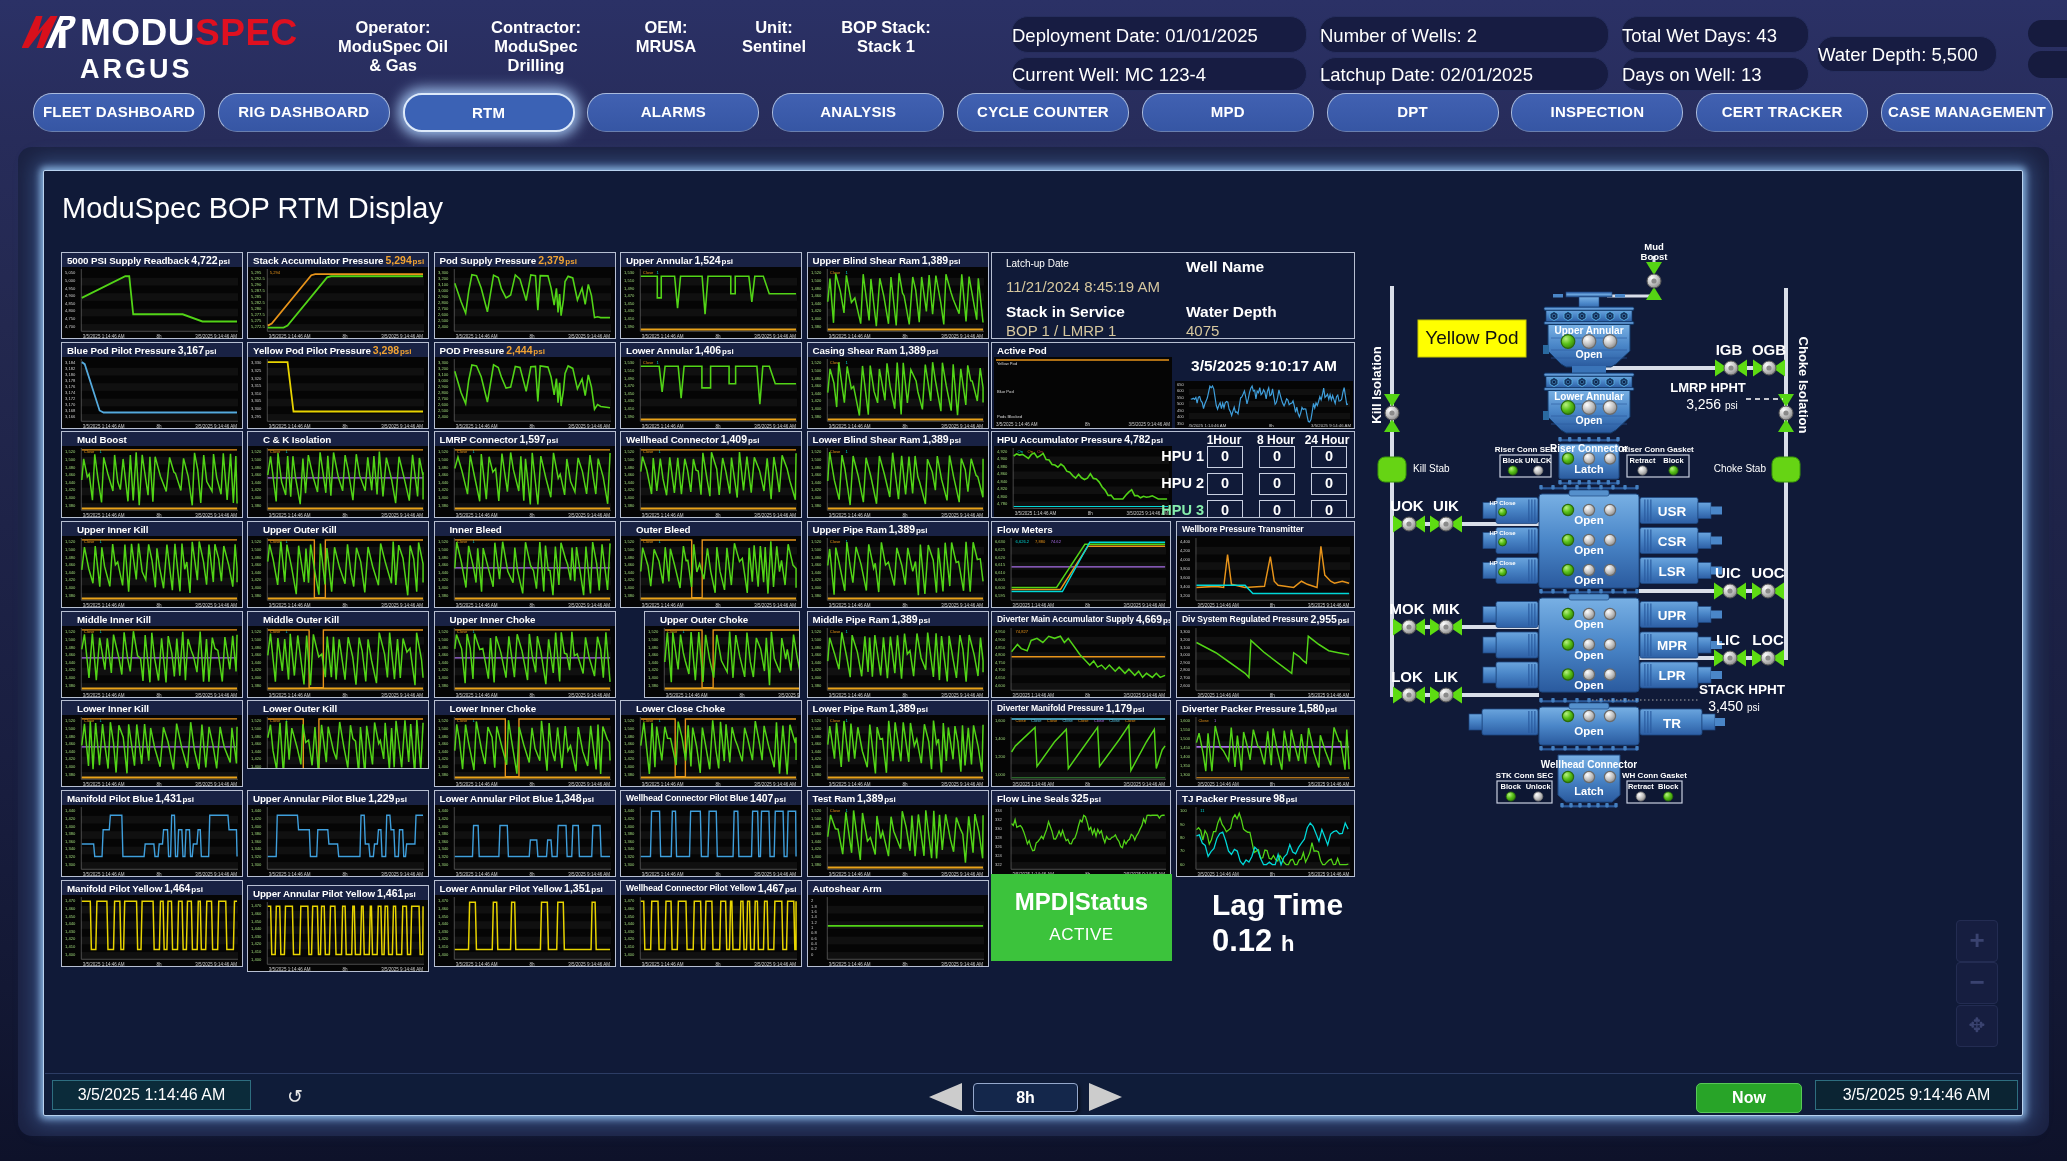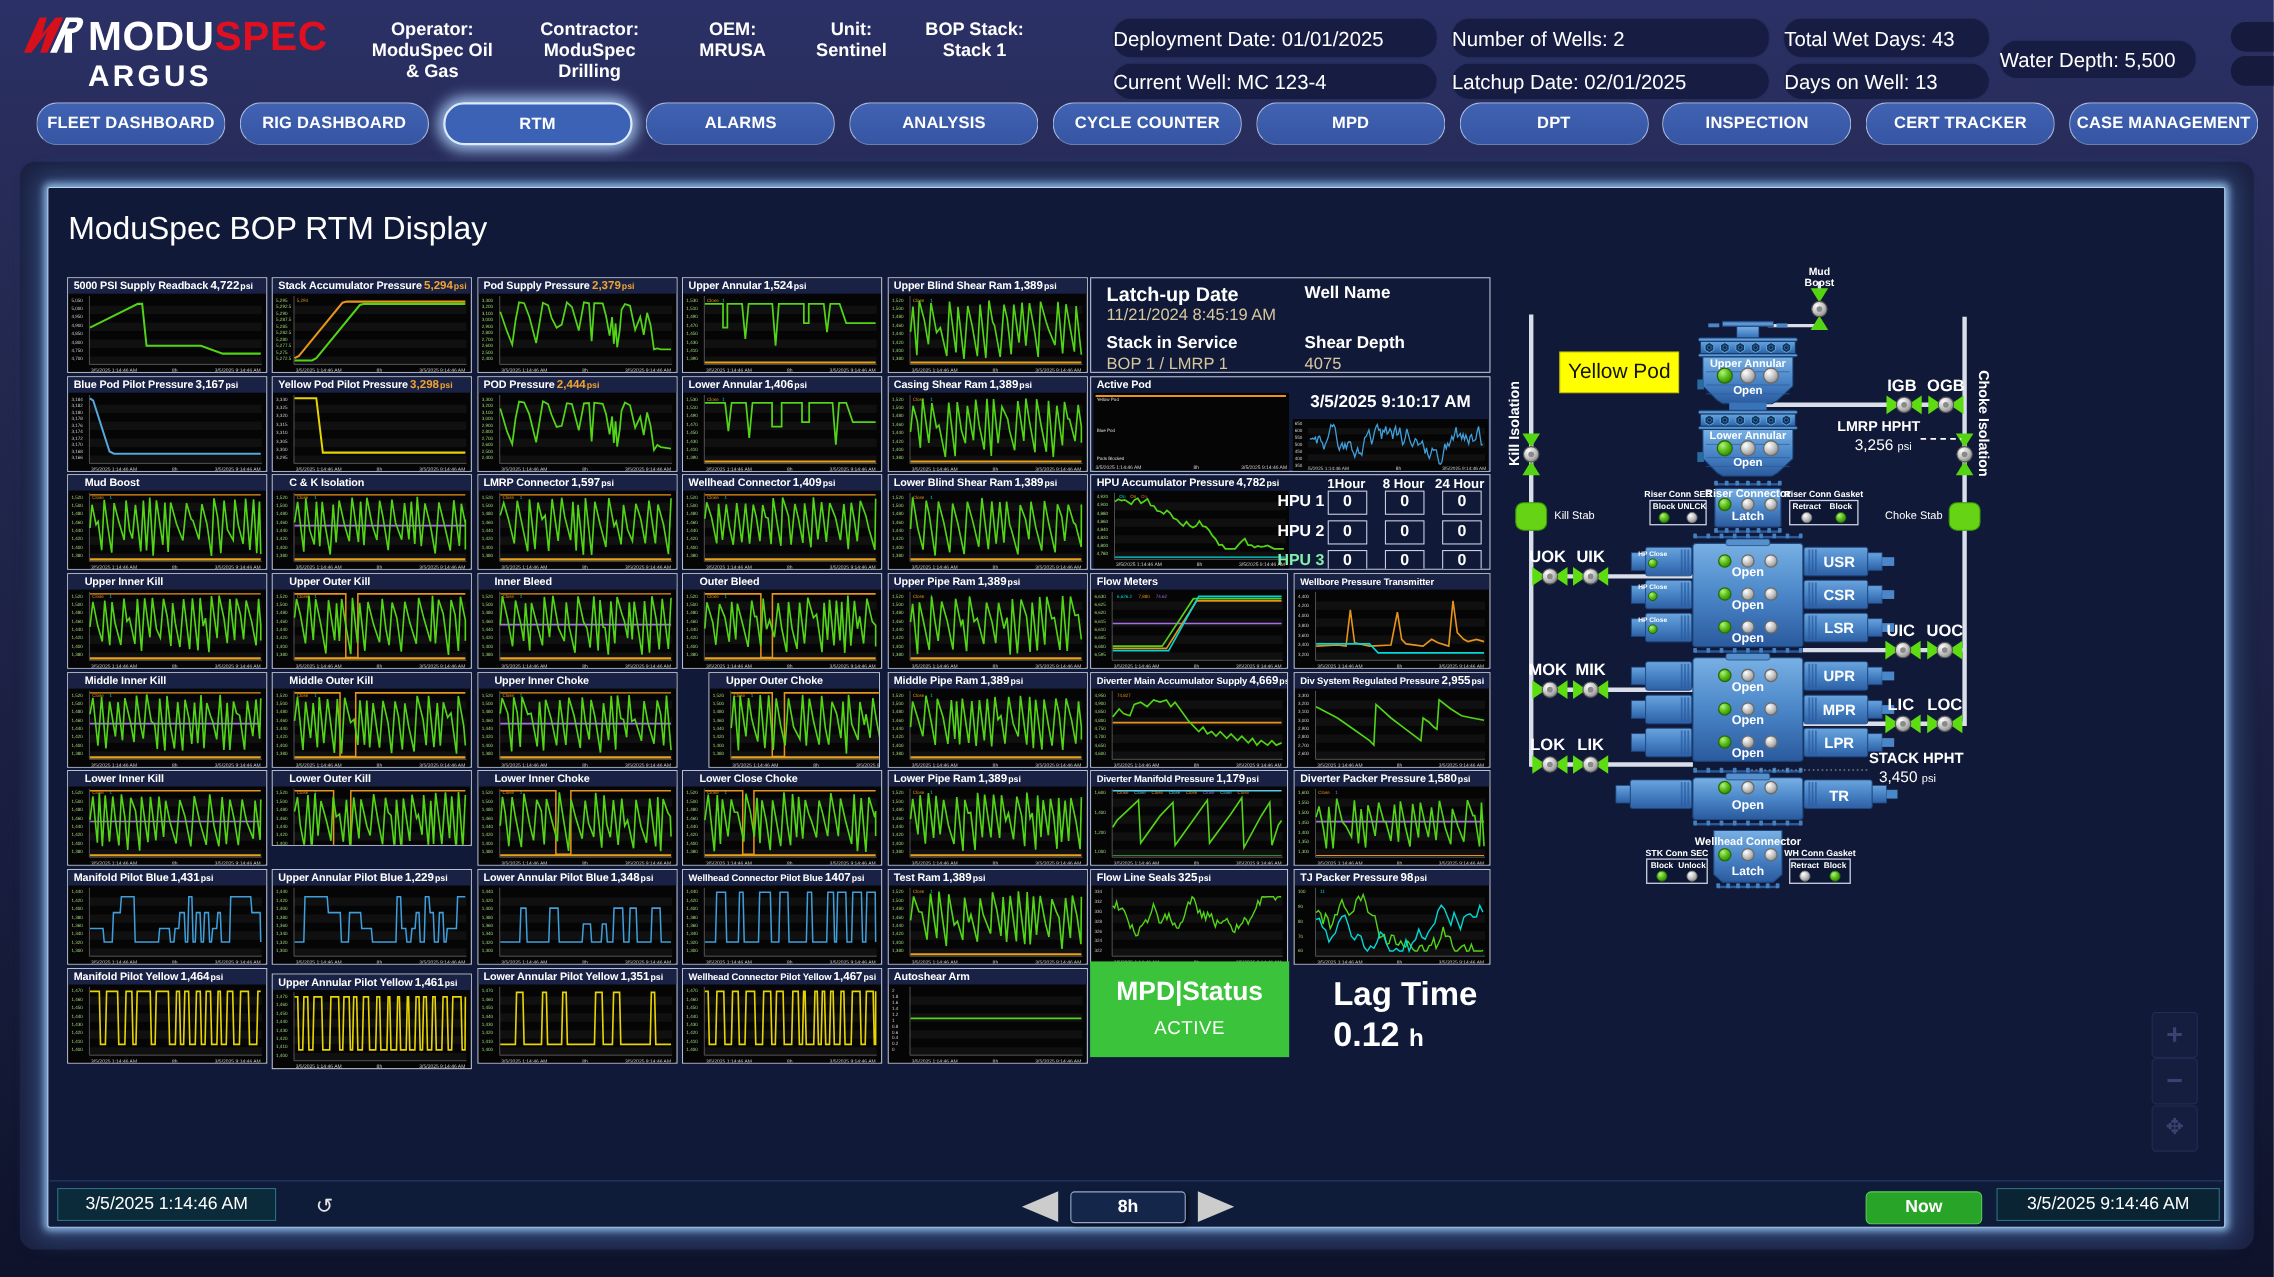--- a/index.html
+++ b/index.html
@@ -1191,26 +1191,26 @@
       <text x="3.0" y="48.6" font-size="4.2" fill="#cccccc">0.4</text>
       <text x="3.0" y="53.8" font-size="4.2" fill="#cccccc">0.2</text>
       <text x="3.0" y="59" font-size="4.2" fill="#cccccc">0</text>
       <line x1="20" y1="30" x2="177" y2="30" stroke="#52d417" stroke-width="1.6"></line>
       <text x="21" y="69" font-size="4.6" fill="#cccccc">3/5/2025 1:14:46 AM</text>
       <text x="98" y="69" font-size="4.6" fill="#cccccc" text-anchor="middle">8h</text>
       <text x="177" y="69" font-size="4.6" fill="#cccccc" text-anchor="end">3/5/2025 9:14:46 AM</text>
     </svg>
   </div>
 <div class="p" style="left:991px;top:252px;width:364px;height:87px;background:#101a38">
-<div style="position:absolute;left:14px;top:5px;font-size:18px;font-weight:bold;color:#fff">Latch-up Date</div>
+<div style="position:absolute;left:14px;top:5px;font-size:10px;font-weight:normal;color:#fff">Latch-up Date</div>
 <div style="position:absolute;left:14px;top:25px;font-size:15px;color:#d6c79e">11/21/2024 8:45:19 AM</div>
 <div style="position:absolute;left:14px;top:50px;font-size:15.5px;font-weight:bold;color:#fff">Stack in Service</div>
 <div style="position:absolute;left:14px;top:69px;font-size:15px;color:#d6c79e">BOP 1 / LMRP 1</div>
 <div style="position:absolute;left:194px;top:5px;font-size:15.5px;font-weight:bold;color:#fff">Well Name</div>
-<div style="position:absolute;left:194px;top:50px;font-size:15.5px;font-weight:bold;color:#fff">Shear Depth</div>
+<div style="position:absolute;left:194px;top:50px;font-size:15.5px;font-weight:bold;color:#fff">Water Depth</div>
 <div style="position:absolute;left:194px;top:69px;font-size:15px;color:#d6c79e">4075</div>
 </div>
 <div class="p" style="left:991px;top:342px;width:364px;height:87px;background:#101a38">
 <div class="ph" style="background:transparent">
       <span class="pt">Active Pod</span>
     </div>
 <svg style="position:absolute;left:2px;top:14px" width="178" height="71" viewBox="0 0 181 71" preserveAspectRatio="none">
       <rect x="0" y="0" width="181" height="71" fill="#050505"></rect>
       <line x1="2" y1="3" x2="178" y2="3" stroke="#e8941a" stroke-width="1.6"></line>
       <text x="3" y="8" font-size="4.2" fill="#ddd">Yellow Pod</text>

